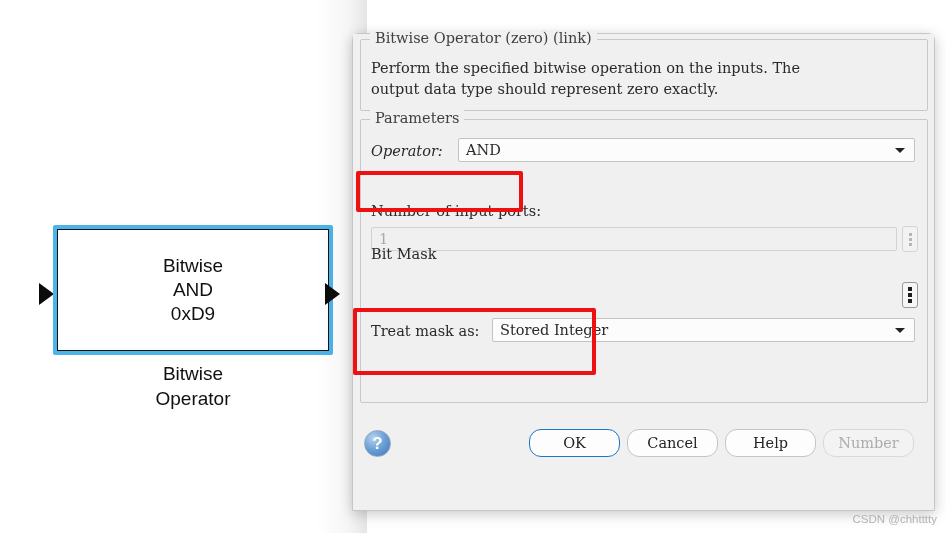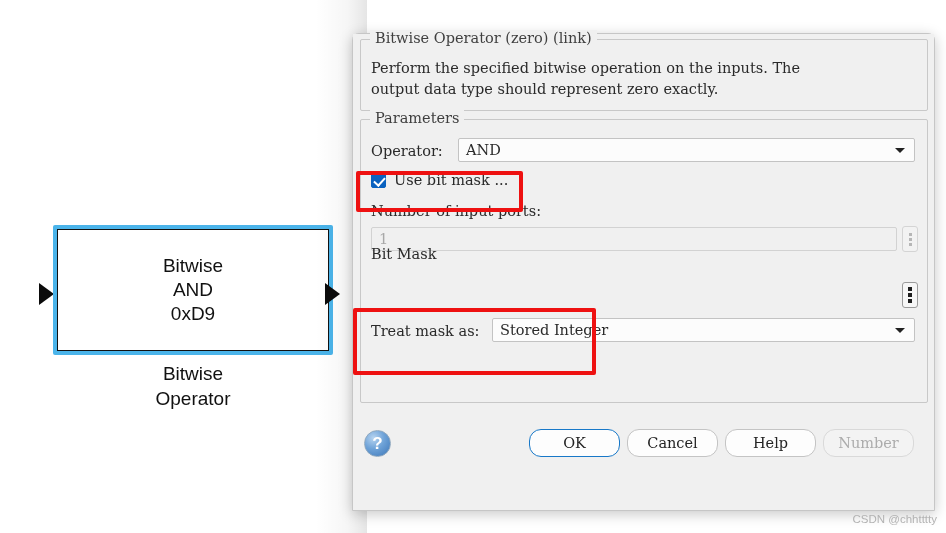--- a/index.html
+++ b/index.html
@@ -103,21 +103,21 @@
     border: 1px solid #c8c8c8; border-radius: 2px; background: #f0f0f0;
   }
   #param-legend {
     position: absolute; left: 9px; top: -10px; padding: 0 5px;
     background: #f0f0f0; font-size: 14.5px; color: #3f3f3f;
   }
 
   .row-label { position: absolute; font-size: 14.5px; color: #2a2a2a; }
 
   
-  #operator-label { left: 10px; top: 23px; }
+  #operator-label { left: 10px; top: 23px; font-style: italic; }
   #operator-combo {
     position: absolute; left: 97px; top: 18px; width: 457px; height: 24px;
     background: #fcfcfc; border: 1px solid #c3c3c3; border-radius: 2px;
     display: flex; align-items: center;
   }
   #operator-value {
     position: absolute; left: 7px; font-size: 14.5px; color: #2a2a2a;
   }
   .combo-caret {
     position: absolute; right: 9px; top: 50%; margin-top: -2px;
@@ -247,24 +247,20 @@
 
       <div id="param-group">
         <div id="param-legend" class="mono">Parameters</div>
 
         <div class="row-label mono" id="operator-label">Operator:</div>
         <div id="operator-combo">
           <span id="operator-value" class="mono">AND</span>
           <span class="combo-caret"></span>
         </div>
 
-        <div id="usemask-row">
-          <span id="usemask-box"></span>
-          <span id="usemask-label" class="mono">Use bit mask ...</span>
-        </div>
 
         <div class="row-label mono" id="nports-label">Number of input ports:</div>
         <div id="nports-field" class="mono">1</div>
         <div class="dots-btn" id="nports-dots">
           <i></i>
             <i></i>
             <i></i>
         </div>
 
         <div class="row-label mono" id="bitmask-label">Bit Mask</div>

